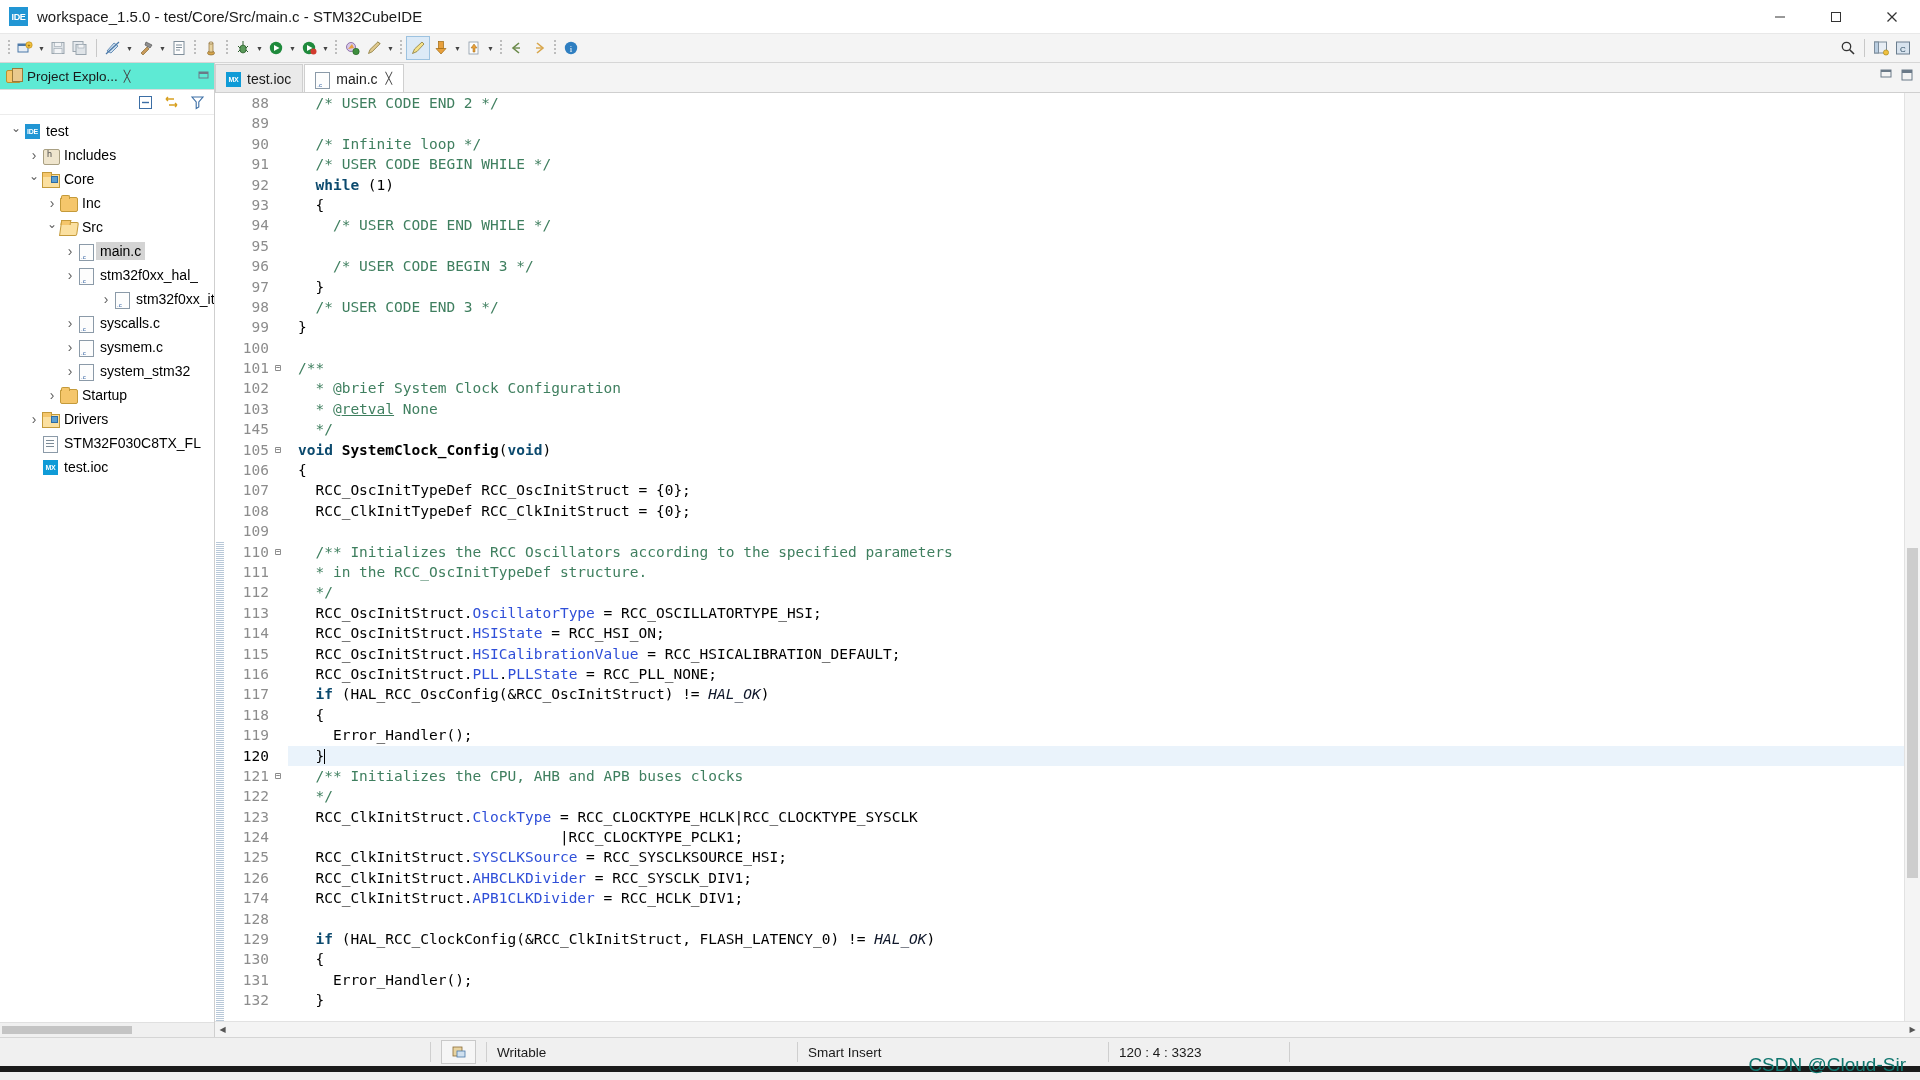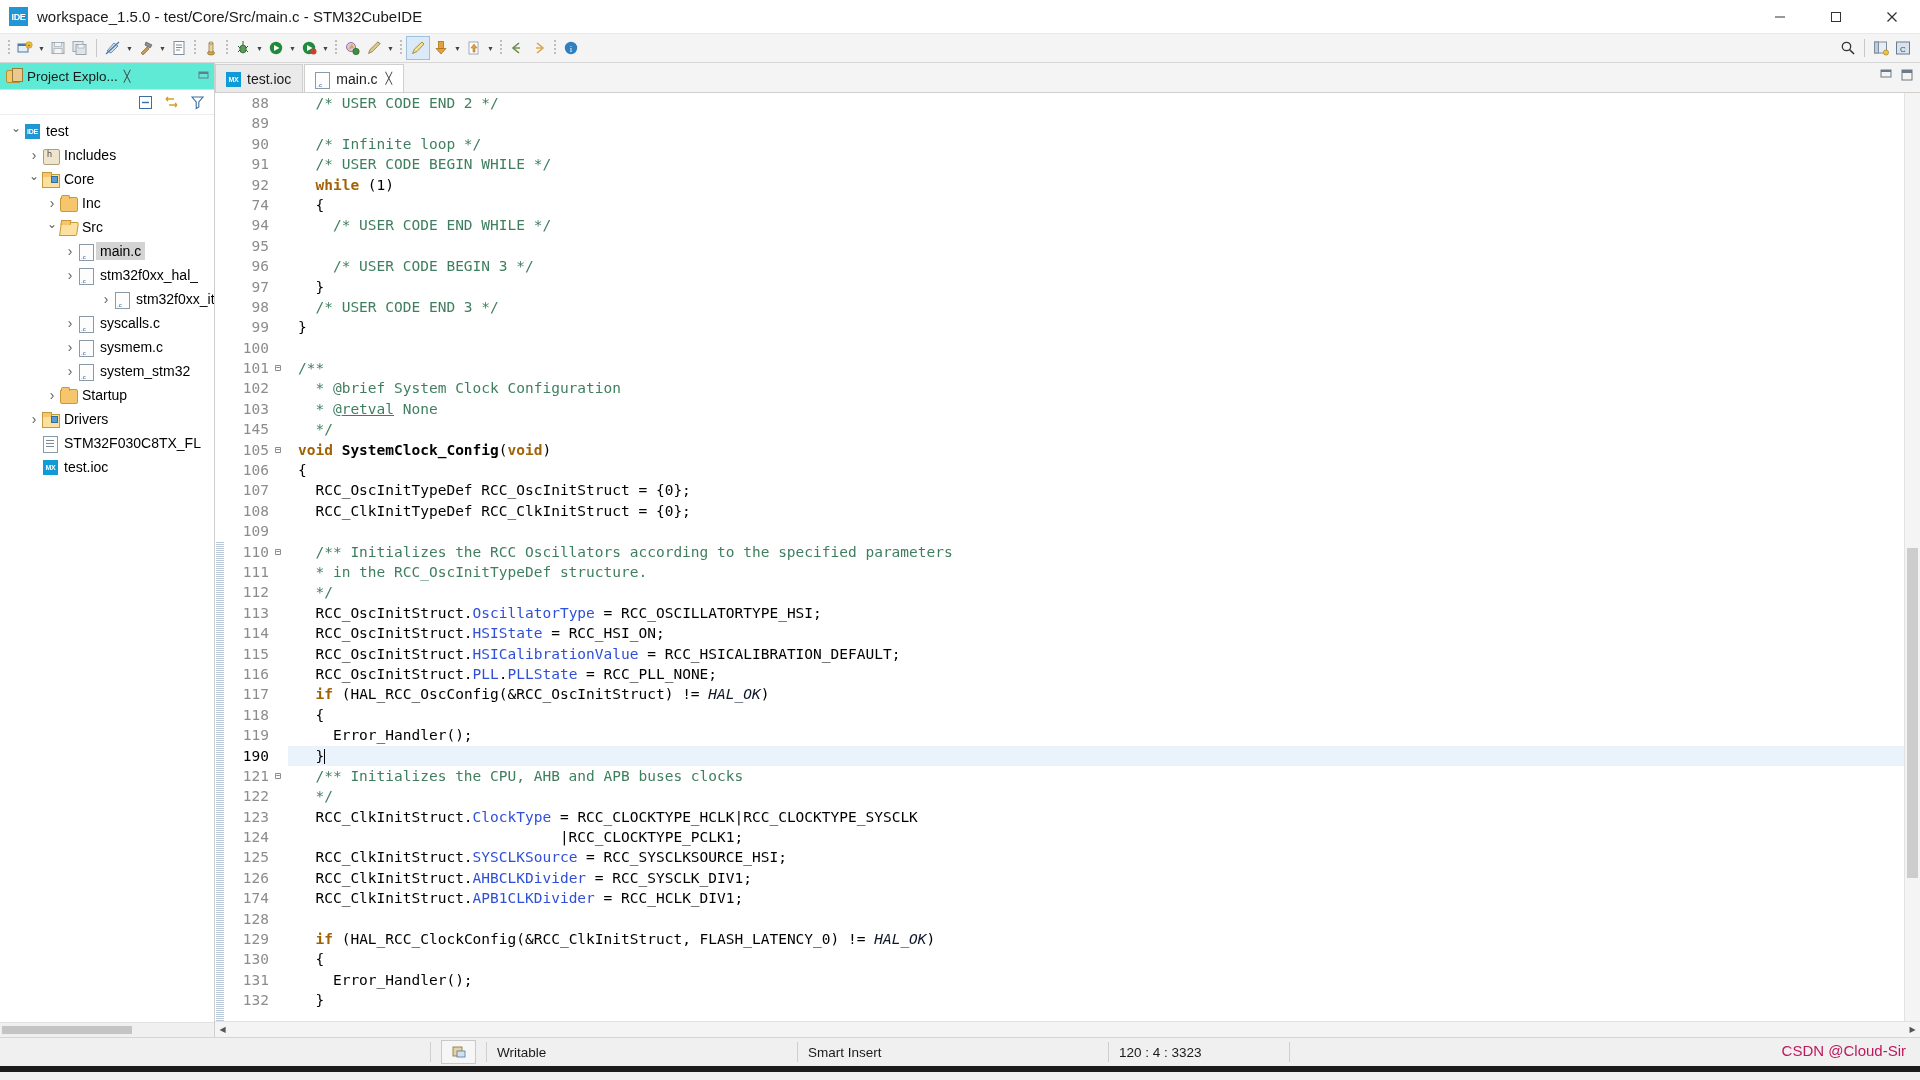--- a/index.html
+++ b/index.html
@@ -281,21 +281,21 @@
     color: #000;
     padding-left: 10px;
     white-space: pre;
     overflow: hidden;
   }
   .ln { height: 20.4px; line-height: 20.4px; }
   .gutter .ln { padding-right:0; }
   .code-lines .ln.current { background:#eaf3fb; margin-left:-10px; padding-left:10px; }
   .gutter .ln.current { color:#000; }
   .c-cmt { color:#3f7f5f; }
-  .c-kw  { color:#a16207; font-weight:bold; }
+  .c-kw  { color:#0c4a6e; font-weight:bold; }
   .c-fld { color:#2f4fd8; }
   .c-macro { color:#0f172a; font-style:italic; }
   .c-plain { color:#000; }
   .caret { display:inline-block; width:1px; height:15px; background:#000; vertical-align:-3px; }
 
   .vscroll {
     width: 15px; flex:0 0 15px; background:#f4f4f4;
     border-left:1px solid #e2e2e2; position:relative;
   }
   .vscroll-thumb {
@@ -317,22 +317,22 @@
     font-size: 13.5px; color:#1a1a1a;
     position: relative;
   }
   .sb-cell { display:flex; align-items:center; height:22px; padding: 0 10px; }
   .sb-div { width:1px; height:20px; background:#cfcfcf; }
   .sb-iconbox {
     width: 33px; height: 22px; border:1px solid #c9c9c9; background:#f6f6f6;
     display:flex; align-items:center; justify-content:center;
   }
   .watermark {
-    position:absolute; right: 14px; top: 4px;
-    font-size: 15px; color: #be185d;
+    position:absolute; right: 14px; top: 16px;
+    font-size: 19px; color: #0f766e;
   }
   .bottom-strip { height: 6px; background:#1b1b1b; }
 </style>
 </head>
 <body>
 
 <div id="app">
 
   <div class="titlebar">
     <div class="title-ide-icon">IDE</div>
@@ -708,21 +708,21 @@
             <div class="folding-stripe" id="marker-stripe">
                 <div style="position: absolute; left: 1px; width: 8px; top: 448.8px; height: 489.6px; background: repeating-linear-gradient(rgb(184, 200, 216) 0px, rgb(184, 200, 216) 1px, rgb(255, 255, 255) 1px, rgb(255, 255, 255) 2px);"></div>
               </div>
           </div>
           <div class="gutter" id="gutter">
               <div class="ln">88</div>
               <div class="ln">89</div>
               <div class="ln">90</div>
               <div class="ln">91</div>
               <div class="ln">92</div>
-              <div class="ln">74</div>
+              <div class="ln">93</div>
               <div class="ln">94</div>
               <div class="ln">95</div>
               <div class="ln">96</div>
               <div class="ln">97</div>
               <div class="ln">98</div>
               <div class="ln">99</div>
               <div class="ln">100</div>
               <div class="ln">101</div>
               <div class="ln">102</div>
               <div class="ln">103</div>
@@ -735,21 +735,21 @@
               <div class="ln">110</div>
               <div class="ln">111</div>
               <div class="ln">112</div>
               <div class="ln">113</div>
               <div class="ln">114</div>
               <div class="ln">115</div>
               <div class="ln">116</div>
               <div class="ln">117</div>
               <div class="ln">118</div>
               <div class="ln">119</div>
-              <div class="ln current">190</div>
+              <div class="ln current">120</div>
               <div class="ln">121</div>
               <div class="ln">122</div>
               <div class="ln">123</div>
               <div class="ln">124</div>
               <div class="ln">125</div>
               <div class="ln">126</div>
               <div class="ln">174</div>
               <div class="ln">128</div>
               <div class="ln">129</div>
               <div class="ln">130</div>

